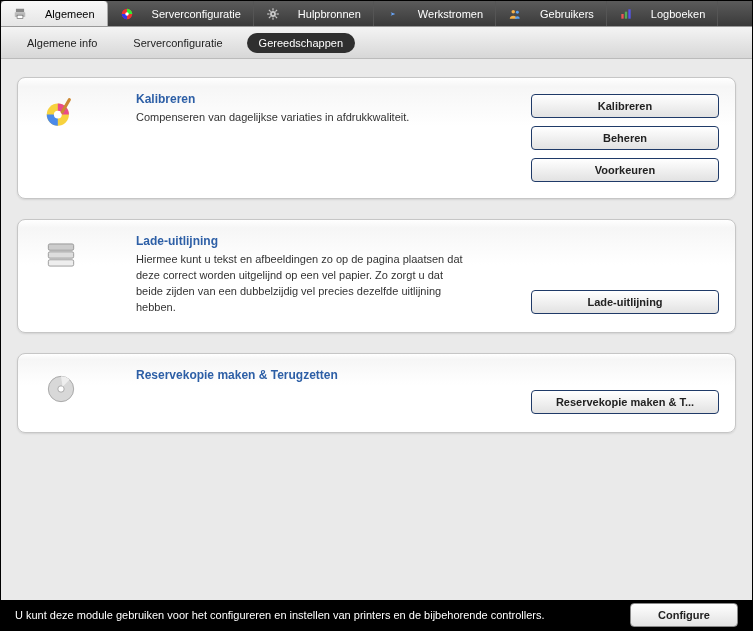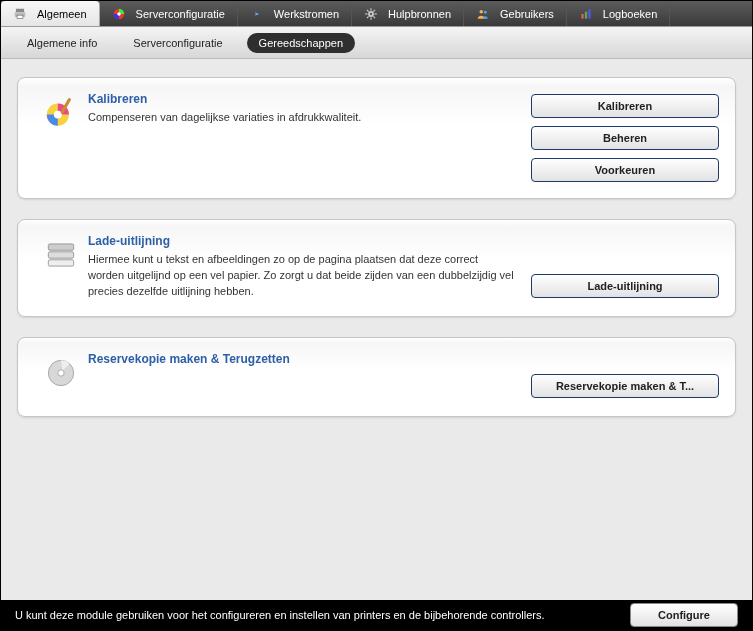--- a/index.html
+++ b/index.html
@@ -15,21 +15,21 @@
   }
   .tabbar {
     display: flex;
     height: 26px;
     background: linear-gradient(#5b5b5b, #3a3a3a);
     border-bottom: 1px solid #999;
   }
   .tab {
     display: flex;
     align-items: center;
-    gap: 10px;
+    gap: 18px;
     padding: 0 12px;
     color: #fff;
     cursor: pointer;
     border-right: 1px solid #555;
     font-size: 11px;
   }
   .tab.active {
     background: linear-gradient(#f8f8f8,#e5e5e5);
     color: #000;
     border-top-left-radius: 4px;
@@ -65,20 +65,21 @@
   }
   .panel {
     background: linear-gradient(#fff,#f6f6f6 7%,#fff 40%);
     border: 1px solid #c6c6c6;
     border-radius: 8px;
     box-shadow: 0 1px 2px rgba(0,0,0,0.1);
     padding: 14px 16px 16px 16px;
     display: flex;
     margin-bottom: 20px;
     min-height: 80px;
+    gap: 48px;
   }
   .panel .iconcol {
     width: 54px;
     flex-shrink: 0;
     display: flex;
     justify-content: center;
     padding-top: 2px;
   }
   .panel .iconcol svg { width: 38px; height: 38px; }
   .panel .textcol {
@@ -153,46 +154,46 @@
     <span>Algemeen</span>
   </div>
   <div class="tab">
     <svg viewBox="0 0 24 24">
         <circle cx="12" cy="12" r="9" fill="#e33"></circle>
         <path d="M12 3a9 9 0 0 1 9 9h-9z" fill="#3e3"></path>
         <path d="M12 21a9 9 0 0 1-9-9h9z" fill="#33e"></path>
         <circle cx="12" cy="12" r="3" fill="#fff"></circle>
       </svg>
     <span>Serverconfiguratie</span>
-  </div>
-  <div class="tab">
-    <svg viewBox="0 0 24 24">
-        <path d="M4 12h6l-2-3 8 3-8 3 2-3H4z" fill="#6aa9ff"></path>
-      </svg>
-    <span>Werkstromen</span>
   </div>
   <div class="tab">
     <svg viewBox="0 0 24 24">
         <circle cx="12" cy="12" r="5" fill="#ccc"></circle>
         <g stroke="#ccc" stroke-width="2">
           <line x1="12" y1="2" x2="12" y2="6"></line>
           <line x1="12" y1="18" x2="12" y2="22"></line>
           <line x1="2" y1="12" x2="6" y2="12"></line>
           <line x1="18" y1="12" x2="22" y2="12"></line>
           <line x1="5" y1="5" x2="8" y2="8"></line>
           <line x1="16" y1="16" x2="19" y2="19"></line>
           <line x1="5" y1="19" x2="8" y2="16"></line>
           <line x1="16" y1="8" x2="19" y2="5"></line>
         </g>
         <circle cx="12" cy="12" r="2" fill="#555"></circle>
       </svg>
     <span>Hulpbronnen</span>
   </div>
   <div class="tab">
     <svg viewBox="0 0 24 24">
+        <path d="M4 12h6l-2-3 8 3-8 3 2-3H4z" fill="#6aa9ff"></path>
+      </svg>
+    <span>Werkstromen</span>
+  </div>
+  <div class="tab">
+    <svg viewBox="0 0 24 24">
         <circle cx="9" cy="8" r="3" fill="#f7b24a"></circle>
         <path d="M3 20c0-3 3-5 6-5s6 2 6 5" fill="#f7b24a"></path>
         <circle cx="16" cy="9" r="2.5" fill="#5aa0ef"></circle>
         <path d="M12 20c0-2.5 2-4 4-4s4 1.5 4 4" fill="#5aa0ef"></path>
       </svg>
     <span>Gebruikers</span>
   </div>
   <div class="tab">
     <svg viewBox="0 0 24 24">
         <rect x="4" y="12" width="4" height="8" fill="#e55"></rect>

